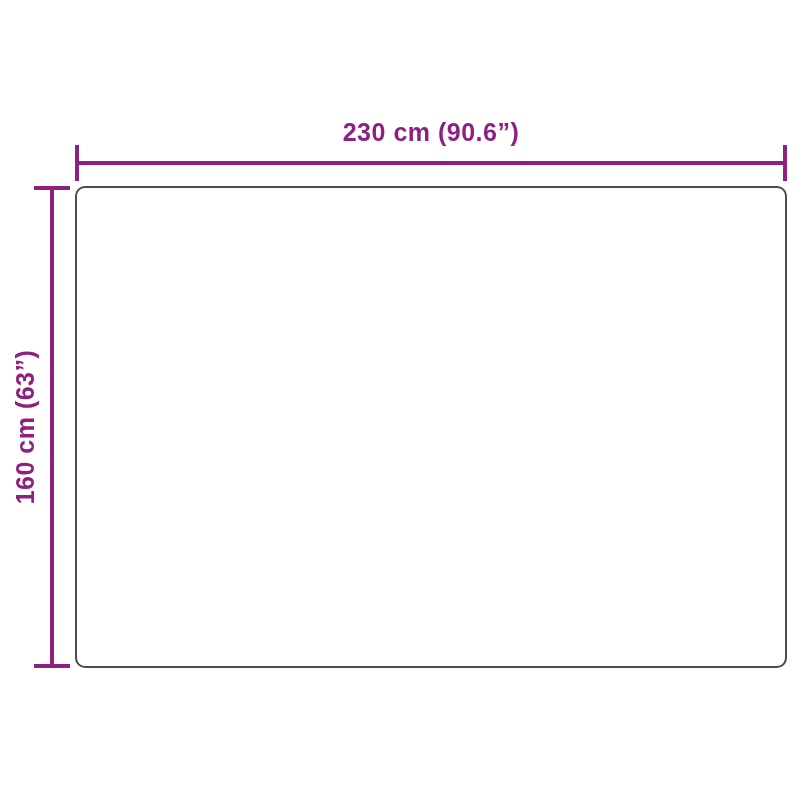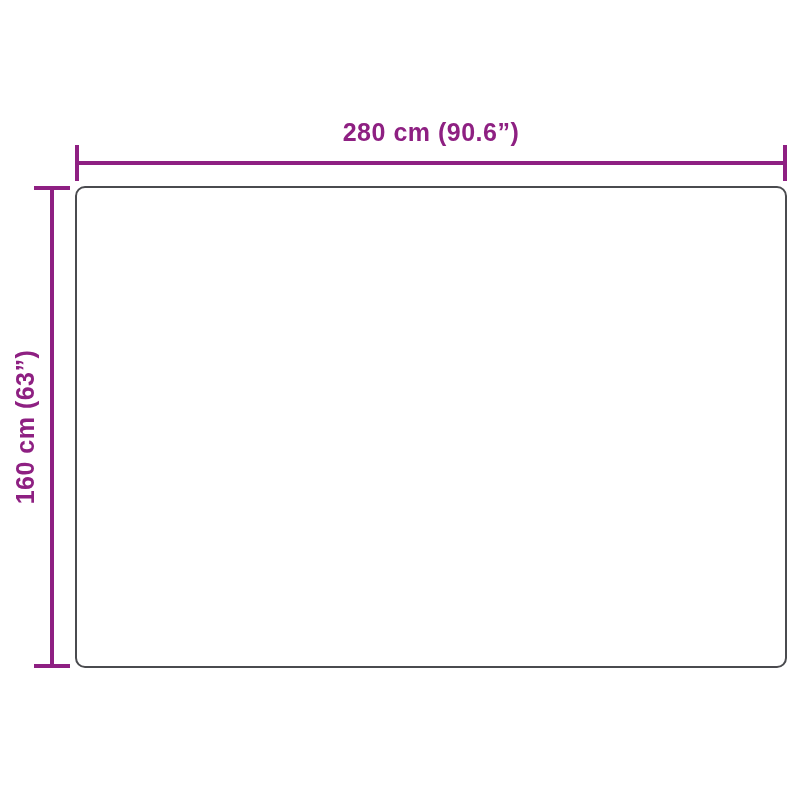--- a/index.html
+++ b/index.html
@@ -86,21 +86,21 @@
     background: var(--color-dimension, #8e2082);
   }
   .v-dim .tick.start { top: 0; }
   .v-dim .tick.end   { bottom: 0; }
 </style>
 </head>
 <body>
 
 <div class="canvas">
 
-  <div class="dim-label top">280 cm (90.6”)</div>
+  <div class="dim-label top">230 cm (90.6”)</div>
 
   <div class="h-dim">
     <div class="tick start"></div>
     <div class="tick end"></div>
   </div>
 
   <div class="dim-label side">160 cm (63”)</div>
 
   <div class="v-dim">
     <div class="tick start"></div>

